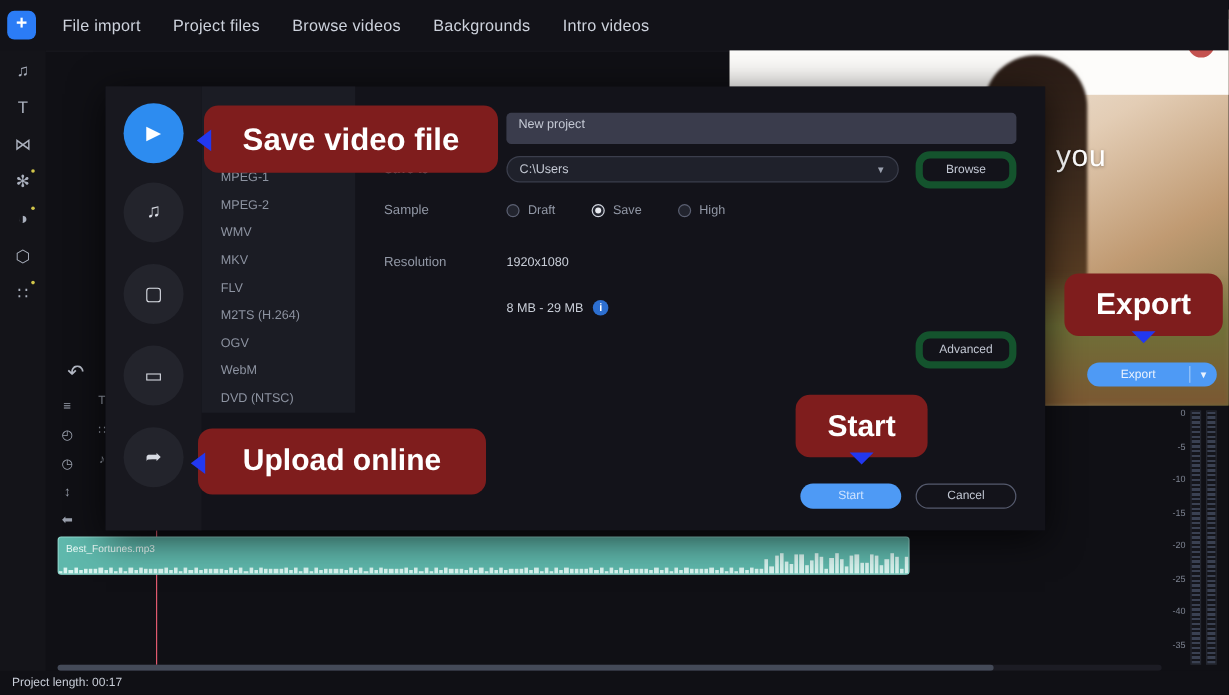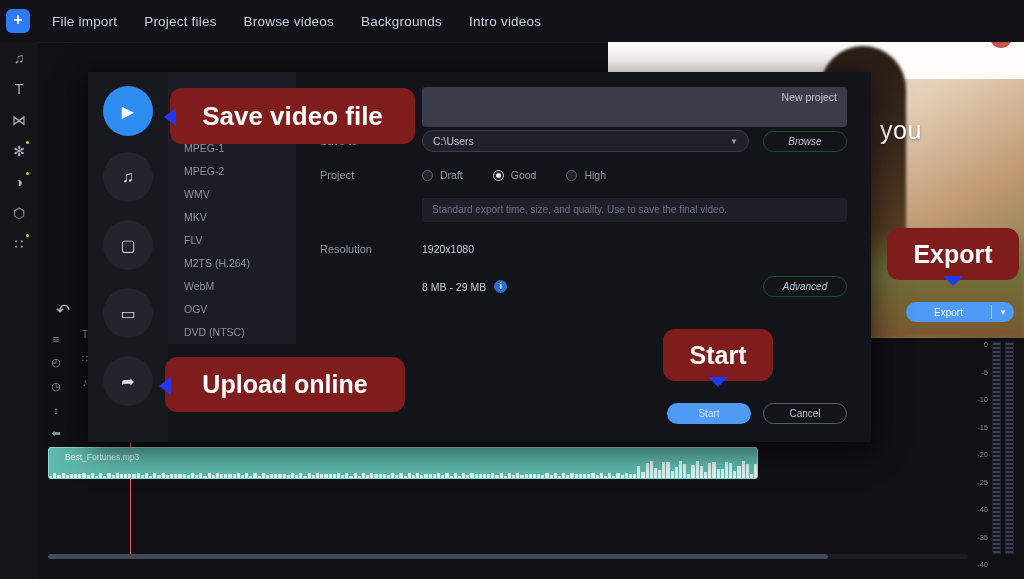--- a/index.html
+++ b/index.html
@@ -102,21 +102,21 @@
   }
   .playhead { position: absolute; left: 92px; top: 28px; width: 1px; height: 235px; background: #e05a6e; }
   .playhead::before {
     content:""; position: absolute; left: -3px; top: -4px; width: 7px; height: 8px;
     background: #e05a6e; border-radius: 2px;
   }
   .clip-audio {
     position: absolute; left: 10px; top: 152px; width: 710px; height: 32px;
     background: #5fb8ac; border: 1px solid #8fd8ce; border-radius: 3px; overflow: hidden;
   }
-  .clip-audio .alabel { position: absolute; left: 16px; top: 4px; color: #eafaf7; font-size: 8.5px; }
+  .clip-audio .alabel { position: absolute; left: 6px; top: 4px; color: #eafaf7; font-size: 8.5px; }
   .wave { position: absolute; left: 0; bottom: 0; width: 100%; height: 18px; display: flex; align-items: flex-end; gap: 1px; }
   .wave i { flex: 1 0 auto; background: #d9f4ef; }
   .scroll-track { position: absolute; left: 10px; bottom: 20px; width: 920px; height: 5px; background: #1c1c24; border-radius: 3px; }
   .scroll-thumb { position: absolute; left: 0; top: 0; width: 780px; height: 5px; background: #444a58; border-radius: 3px; }
 
   
   .meter { position: absolute; right: 6px; top: 330px; width: 56px; height: 235px; }
   .meter .scale { position: absolute; left: 0; top: 10px; width: 26px; }
   .meter .scale span { display: block; color: #7e8492; font-size: 7.5px; text-align: right; margin-bottom: 18.5px; }
   .meter .bars { position: absolute; left: 30px; top: 12px; width: 22px; height: 212px; display: flex; gap: 4px; }
@@ -141,31 +141,31 @@
   .side-slot:first-child { padding-top: 14px; }
 
   .dlg-list { position: absolute; left: 80px; top: 0; width: 128px; height: 272px; background: #1b1c24; padding-top: 70px; }
   .dlg-list li { list-style: none; color: #8d93a1; font-size: 10.5px; padding: 0 0 11px 16px; }
 
   .dlg-main { position: absolute; left: 208px; top: 0; right: 0; height: 370px; padding: 18px 24px 0 24px; }
   .dlg-h { color: #dfe3ea; font-size: 13px; margin-bottom: 22px; padding-left: 102px; }
   .frow { display: flex; align-items: center; height: 34px; }
   .flabel { width: 102px; color: #9298a6; font-size: 11px; }
   .finput {
-    flex: 1; height: 40px; background: #3a3c4c; border-radius: 4px;
-    color: #c4c9d4; font-size: 10.5px; padding: 4px 10px; text-align: right;
+    flex: 1; height: 26px; background: #3a3c4c; border-radius: 4px;
+    color: #c4c9d4; font-size: 10.5px; padding: 4px 10px;
   }
   .fselect {
     flex: 1; height: 22px; background: #1f212b; border: 1px solid #3b3e4c; border-radius: 11px;
     color: #c4c9d4; font-size: 10.5px; padding: 3px 10px; position: relative; display: flex; align-items: center;
   }
   .fselect .chev { position: absolute; right: 10px; top: 6px; color: #9aa0ae; font-size: 8px; }
   .obtn {
-    border: 1px solid #14532d; border-radius: 12px; color: #c2c7d3; font-size: 10px;
-    padding: 4px 0; width: 84px; text-align: center; margin-left: 14px; font-style: italic;
+    border: 6px solid #14532d; border-radius: 12px; color: #c2c7d3; font-size: 10px;
+    padding: 4px 0; width: 84px; text-align: center; margin-left: 14px;
   }
   .radios { display: flex; align-items: center; gap: 30px; }
   .radio { display: flex; align-items: center; gap: 7px; color: #9298a6; font-size: 10.5px; }
   .radio .rc { width: 11px; height: 11px; border-radius: 50%; border: 1px solid #5b6072; background: #22242e; }
   .radio.sel .rc { border-color: #cfd3dc; background: #22242e; position: relative; }
   .radio.sel .rc::after {
     content:""; position: absolute; left: 2px; top: 2px; width: 5px; height: 5px;
     border-radius: 50%; background: #e8eaef;
   }
   .hintbar {
@@ -509,60 +509,59 @@
       </div>
     </div>
 
     <ul class="dlg-list" id="format-list">
         <li>MPEG-1</li>
         <li>MPEG-2</li>
         <li>WMV</li>
         <li>MKV</li>
         <li>FLV</li>
         <li>M2TS (H.264)</li>
+        <li>OGV</li>
         <li>WebM</li>
-        <li>OGV</li>
         <li>DVD (NTSC)</li>
       </ul>
 
     <div class="dlg-main">
 
       <div class="frow">
         <div class="flabel">Title</div>
         <div class="finput">New project</div>
       </div>
 
       <div class="frow">
         <div class="flabel">Save to</div>
         <div class="fselect">
           <span>C:\Users</span>
           <span class="chev">▼</span>
         </div>
         <div class="obtn">Browse</div>
       </div>
 
       <div class="frow">
-        <div class="flabel">Project</div>
+        <div class="flabel">Sample</div>
         <div class="radios">
           <div class="radio">
             <span class="rc"></span>
             <span>Draft</span>
           </div>
           <div class="radio sel">
             <span class="rc"></span>
-            <span>Good</span>
+            <span>Save</span>
           </div>
           <div class="radio">
             <span class="rc"></span>
             <span>High</span>
           </div>
         </div>
       </div>
 
-      <div class="hintbar">Standard export time, size, and quality. Use to save the final video.</div>
 
       <div class="frow" style="margin-top:10px">
         <div class="flabel">Resolution</div>
         <div class="ival">1920x1080</div>
       </div>
 
 
       <div class="sizerow">
         <span class="ival">8 MB - 29 MB</span>
         <span class="infoic">i</span>
@@ -575,13 +574,14 @@
       <div class="btn-start">Start</div>
       <div class="btn-cancel">Cancel</div>
     </div>
   </div>
 
   <div class="callout c-left" id="c-save">Save video file</div>
   <div class="callout c-left" id="c-upload">Upload online</div>
   <div class="callout c-down" id="c-start">Start</div>
   <div class="callout c-down" id="c-export">Export</div>
 
+  <div class="statusbar">Project length: 00:17</div>
 </div>
 
 </body></html>

